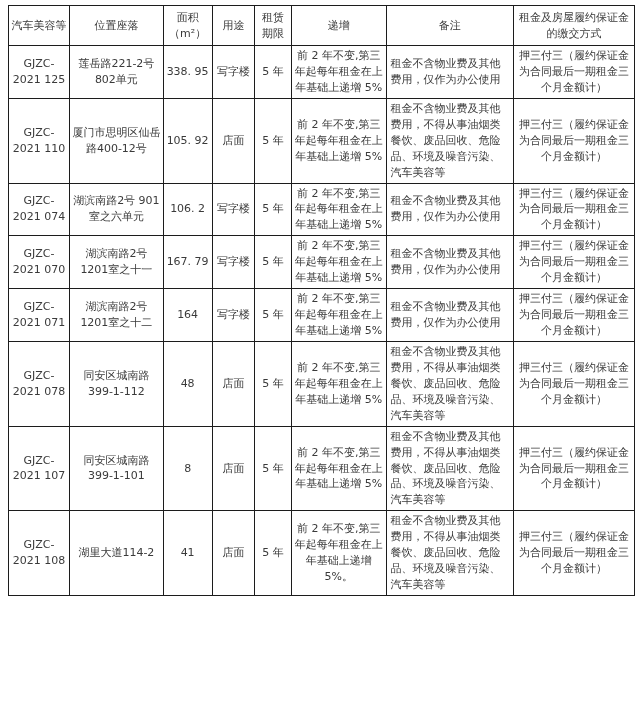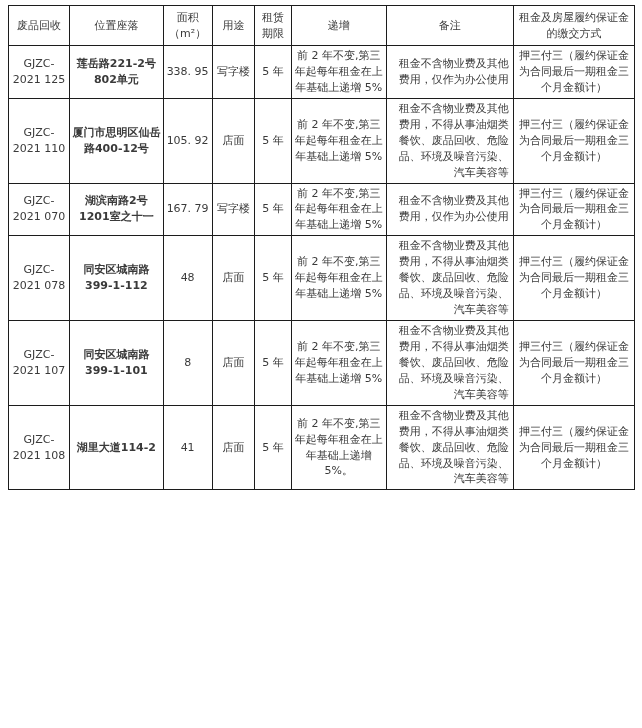--- a/index.html
+++ b/index.html
@@ -35,44 +35,44 @@
     box-sizing: border-box;
     overflow-wrap: break-word;
     word-break: normal;
   }
   table.listing th {
     font-weight: normal;
     height: 40px;
     padding: 3px 2px;
   }
   table.listing td.col-remark {
-    text-align: right;
+    text-align: left;
     padding: 2px 4px;
   }
   table.listing td {
     height: 52px;
   }
   
   .col-id       { width: 60px; }
-  .col-location { width: 92px; font-weight: bold; }
+  .col-location { width: 92px; }
   .col-area     { width: 48px; }
   .col-use      { width: 42px; }
   .col-term     { width: 36px; }
   .col-increase { width: 93px; }
   .col-remark   { width: 125px; }
   .col-payment  { width: 119px; }
 </style>
 </head>
 <body>
 
 <div class="page">
   <table class="listing">
     <thead>
       <tr>
-          <th class="col-id">废品回收</th>
+          <th class="col-id">汽车美容等</th>
           <th class="col-location">位置座落</th>
           <th class="col-area">面积（m²）</th>
           <th class="col-use">用途</th>
           <th class="col-term">租赁期限</th>
           <th class="col-increase">递增</th>
           <th class="col-remark">备注</th>
           <th class="col-payment">租金及房屋履约保证金的缴交方式</th>
         </tr>
     </thead>
     <tbody>
@@ -90,23 +90,43 @@
           <td class="col-id">GJZC-2021 110</td>
           <td class="col-location">厦门市思明区仙岳路400-12号</td>
           <td class="col-area">105. 92</td>
           <td class="col-use">店面</td>
           <td class="col-term">5 年</td>
           <td class="col-increase">前 2 年不变,第三年起每年租金在上年基础上递增 5%</td>
           <td class="col-remark">租金不含物业费及其他费用，不得从事油烟类餐饮、废品回收、危险品、环境及噪音污染、汽车美容等</td>
           <td class="col-payment">押三付三（履约保证金为合同最后一期租金三个月金额计）</td>
         </tr>
         <tr>
+          <td class="col-id">GJZC-2021 074</td>
+          <td class="col-location">湖滨南路2号 901室之六单元</td>
+          <td class="col-area">106. 2</td>
+          <td class="col-use">写字楼</td>
+          <td class="col-term">5 年</td>
+          <td class="col-increase">前 2 年不变,第三年起每年租金在上年基础上递增 5%</td>
+          <td class="col-remark">租金不含物业费及其他费用，仅作为办公使用</td>
+          <td class="col-payment">押三付三（履约保证金为合同最后一期租金三个月金额计）</td>
+        </tr>
+        <tr>
           <td class="col-id">GJZC-2021 070</td>
           <td class="col-location">湖滨南路2号 1201室之十一</td>
           <td class="col-area">167. 79</td>
+          <td class="col-use">写字楼</td>
+          <td class="col-term">5 年</td>
+          <td class="col-increase">前 2 年不变,第三年起每年租金在上年基础上递增 5%</td>
+          <td class="col-remark">租金不含物业费及其他费用，仅作为办公使用</td>
+          <td class="col-payment">押三付三（履约保证金为合同最后一期租金三个月金额计）</td>
+        </tr>
+        <tr>
+          <td class="col-id">GJZC-2021 071</td>
+          <td class="col-location">湖滨南路2号 1201室之十二</td>
+          <td class="col-area">164</td>
           <td class="col-use">写字楼</td>
           <td class="col-term">5 年</td>
           <td class="col-increase">前 2 年不变,第三年起每年租金在上年基础上递增 5%</td>
           <td class="col-remark">租金不含物业费及其他费用，仅作为办公使用</td>
           <td class="col-payment">押三付三（履约保证金为合同最后一期租金三个月金额计）</td>
         </tr>
         <tr>
           <td class="col-id">GJZC-2021 078</td>
           <td class="col-location">同安区城南路 399-1-112</td>
           <td class="col-area">48</td>

